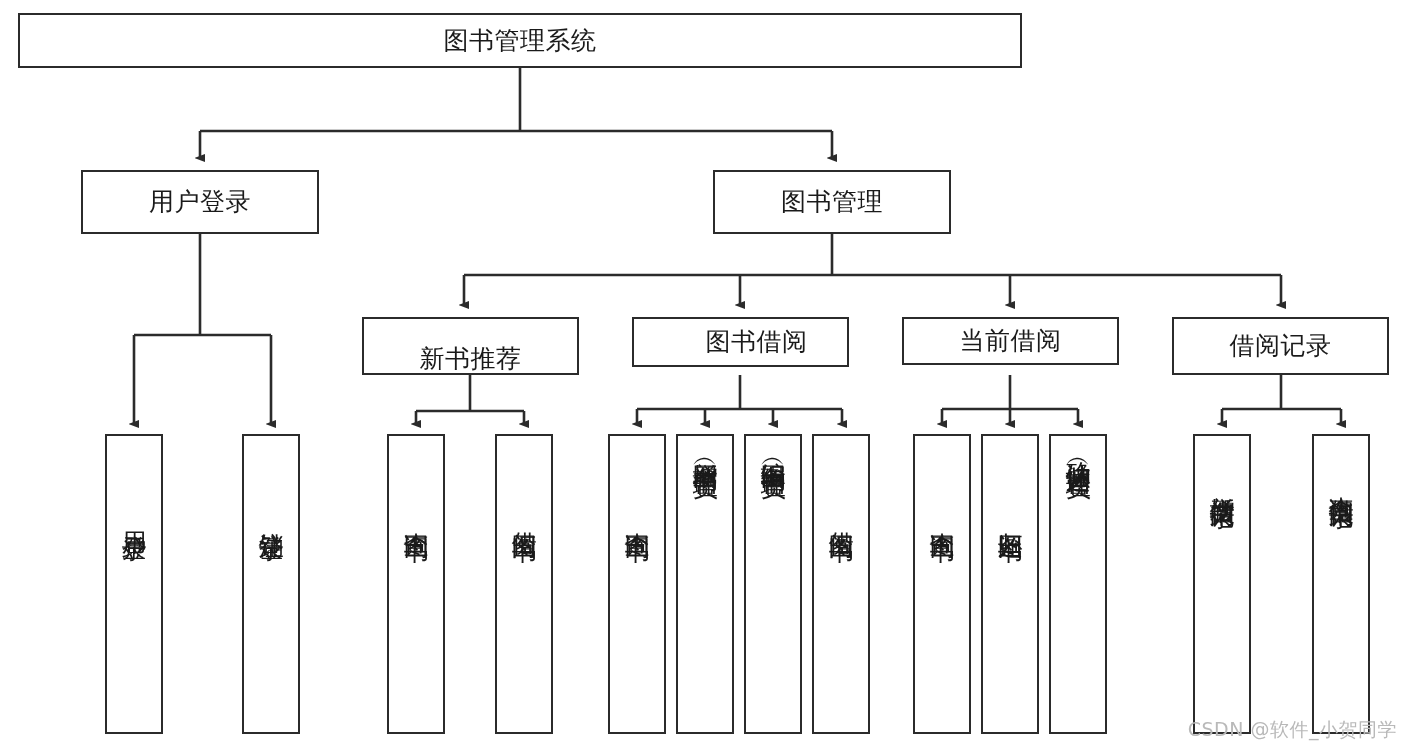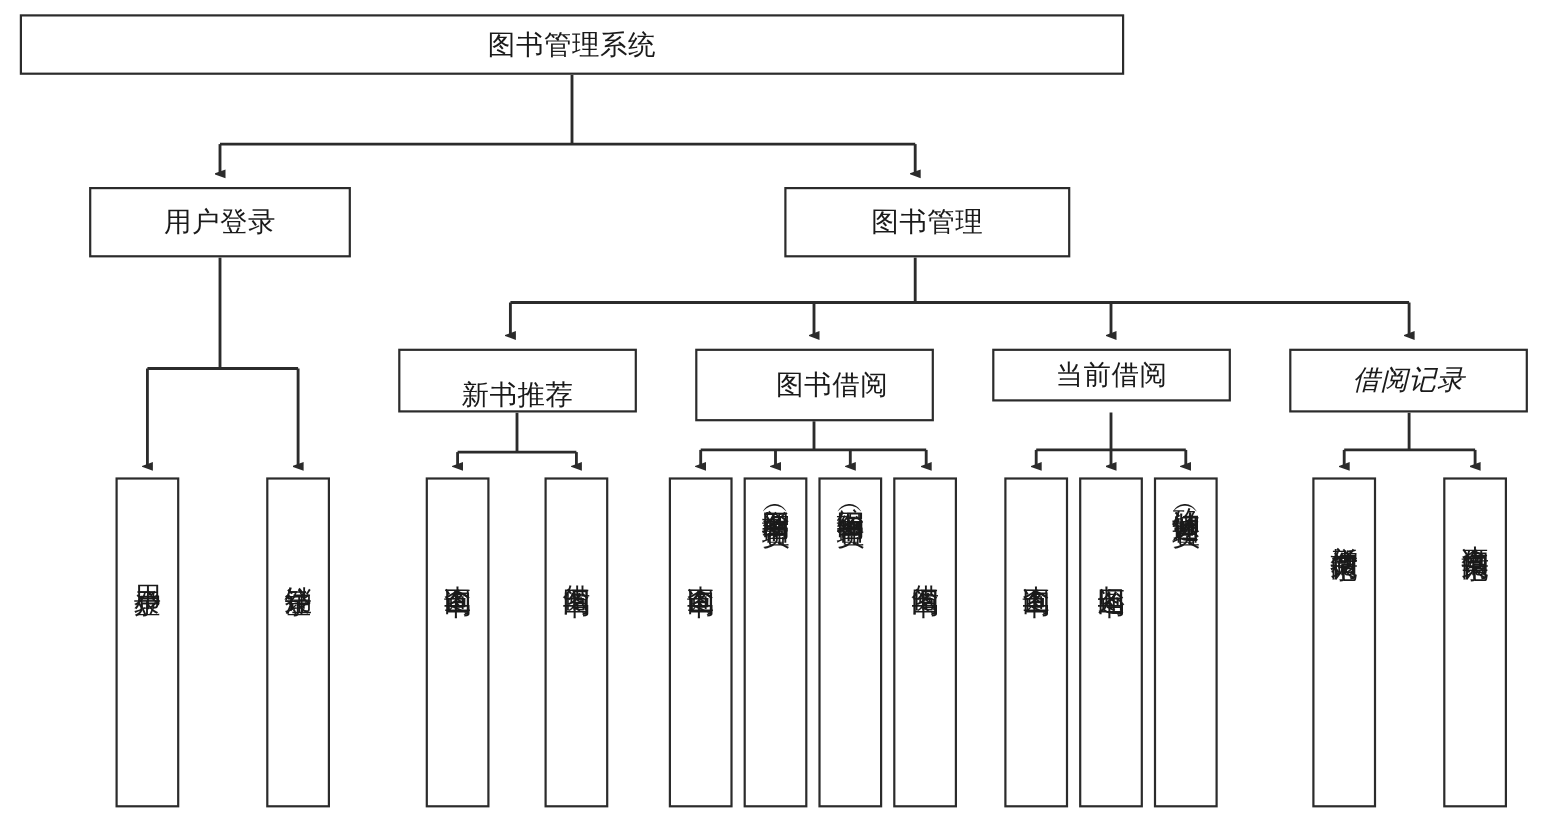--- a/index.html
+++ b/index.html
@@ -127,37 +127,37 @@
   </svg>
 
   <div class="node root horizontal" style="left:18px; top:13px; width:1004px; height:55px;">
     <span class="label">图书管理系统</span>
   </div>
 
   <div class="node horizontal" style="left:81px; top:170px; width:238px; height:64px;">
     <span class="label">用户登录</span>
   </div>
 
-  <div class="node horizontal" style="left:713px; top:170px; width:260px; height:64px;">
+  <div class="node horizontal" style="left:713px; top:170px; width:238px; height:64px;">
     <span class="label">图书管理</span>
   </div>
 
   <div class="node horizontal" style="left:362px; top:317px; width:217px; height:58px;align-items:flex-end;">
     <span class="label">新书推荐</span>
   </div>
 
-  <div class="node horizontal" style="left:632px; top:317px; width:217px; height:66px;padding-left:32px;">
+  <div class="node horizontal" style="left:632px; top:317px; width:217px; height:50px;padding-left:32px;">
     <span class="label">图书借阅</span>
   </div>
 
   <div class="node horizontal" style="left:902px; top:317px; width:217px; height:48px;">
     <span class="label">当前借阅</span>
   </div>
 
-  <div class="node horizontal" style="left:1172px; top:317px; width:217px; height:58px;font-style:italic;">
+  <div class="node horizontal" style="left:1172px; top:317px; width:217px; height:58px;">
     <span class="label">借阅记录</span>
   </div>
 
   <div class="node vertical" style="left:105px; top:434px; width:58px; height:300px;">
     <span class="label" style="margin-top:76px;">用户登录</span>
   </div>
 
   <div class="node vertical" style="left:242px; top:434px; width:58px; height:300px;">
     <span class="label" style="margin-top:76px;">注销登录</span>
   </div>
@@ -199,14 +199,15 @@
   </div>
 
   <div class="node vertical" style="left:1193px; top:434px; width:58px; height:300px;">
     <span class="label" style="margin-top:40px;">新增借阅记录</span>
   </div>
 
   <div class="node vertical" style="left:1312px; top:434px; width:58px; height:300px;">
     <span class="label" style="margin-top:40px;">查询借阅记录</span>
   </div>
 
+  <div class="watermark">CSDN @软件_小贺同学</div>
 
 </div>
 
 </body></html>

